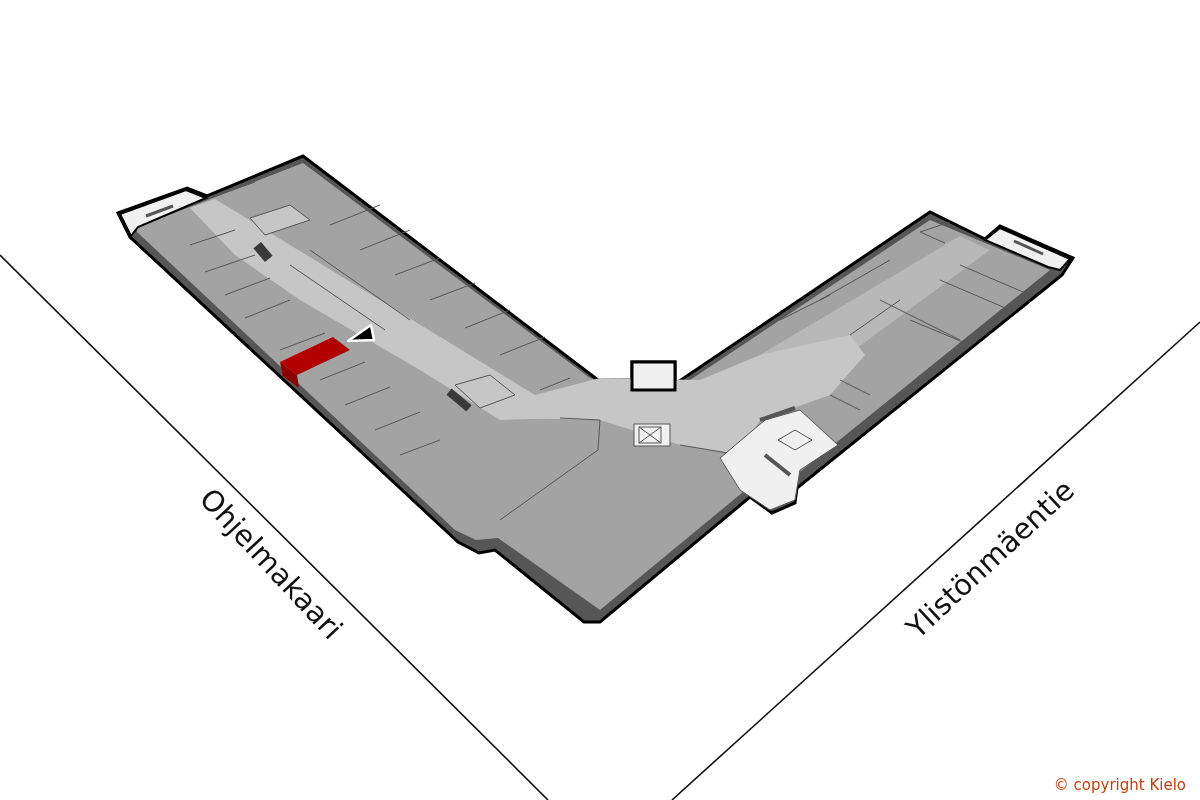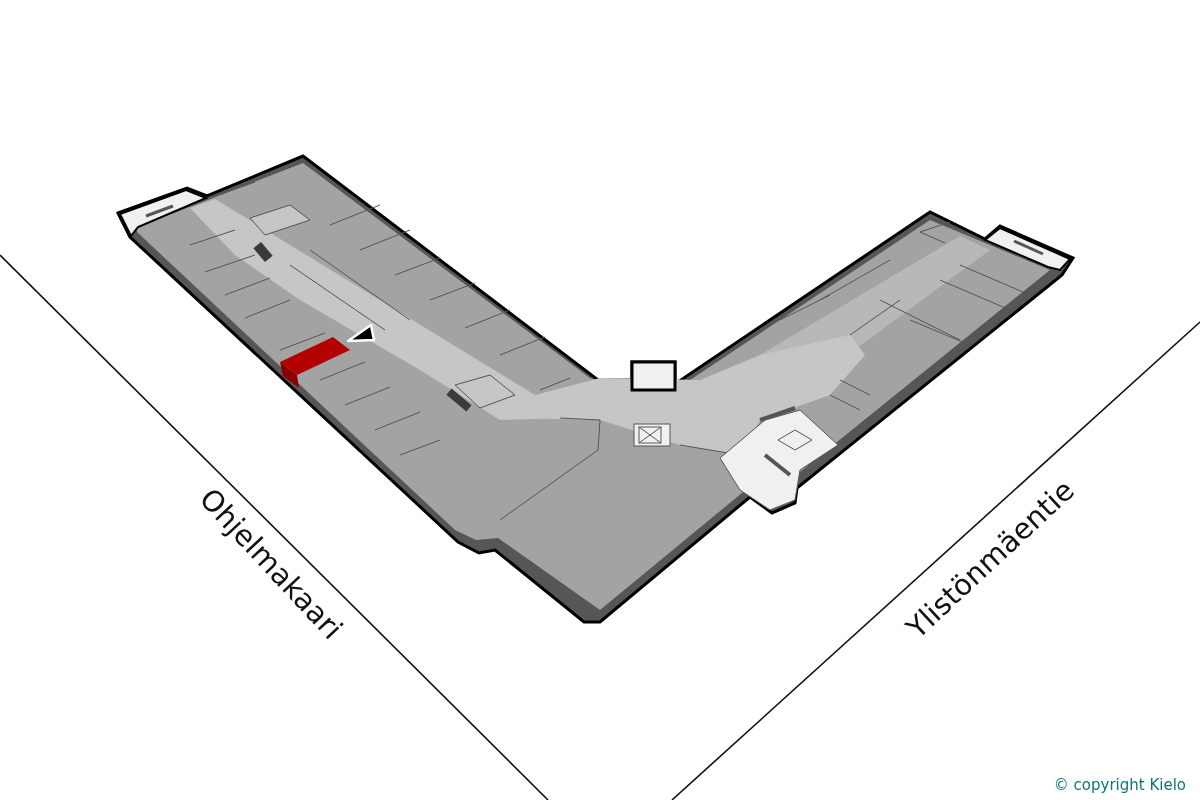--- a/index.html
+++ b/index.html
@@ -1,19 +1,19 @@
 <!DOCTYPE html>
 <html><head>
 <meta charset="utf-8">
 <style>
   html, body { margin:0; padding:0; background:#ffffff; }
   body { width:1200px; height:800px; position:relative; overflow:hidden; font-family:"DejaVu Sans", sans-serif; }
   #map { position:absolute; left:0; top:0; width:1200px; height:800px; }
   .street-label { font-family:"DejaVu Sans", sans-serif; font-size:29px; fill:#111; }
-  .copyright { position:absolute; right:14px; bottom:6px; font-family:"DejaVu Sans", sans-serif; font-size:15px; color:#0f766e; }
+  .copyright { position:absolute; right:14px; bottom:6px; font-family:"DejaVu Sans", sans-serif; font-size:15px; color:#c2410c; }
 </style>
 </head>
 <body>
 
 <svg id="map" viewBox="0 0 1200 800" xmlns="http://www.w3.org/2000/svg">
 
   <line x1="0" y1="255" x2="548" y2="800" stroke="#111" stroke-width="1.6"></line>
   <line x1="1200" y1="322" x2="672" y2="800" stroke="#111" stroke-width="1.6"></line>
 
   <g>

